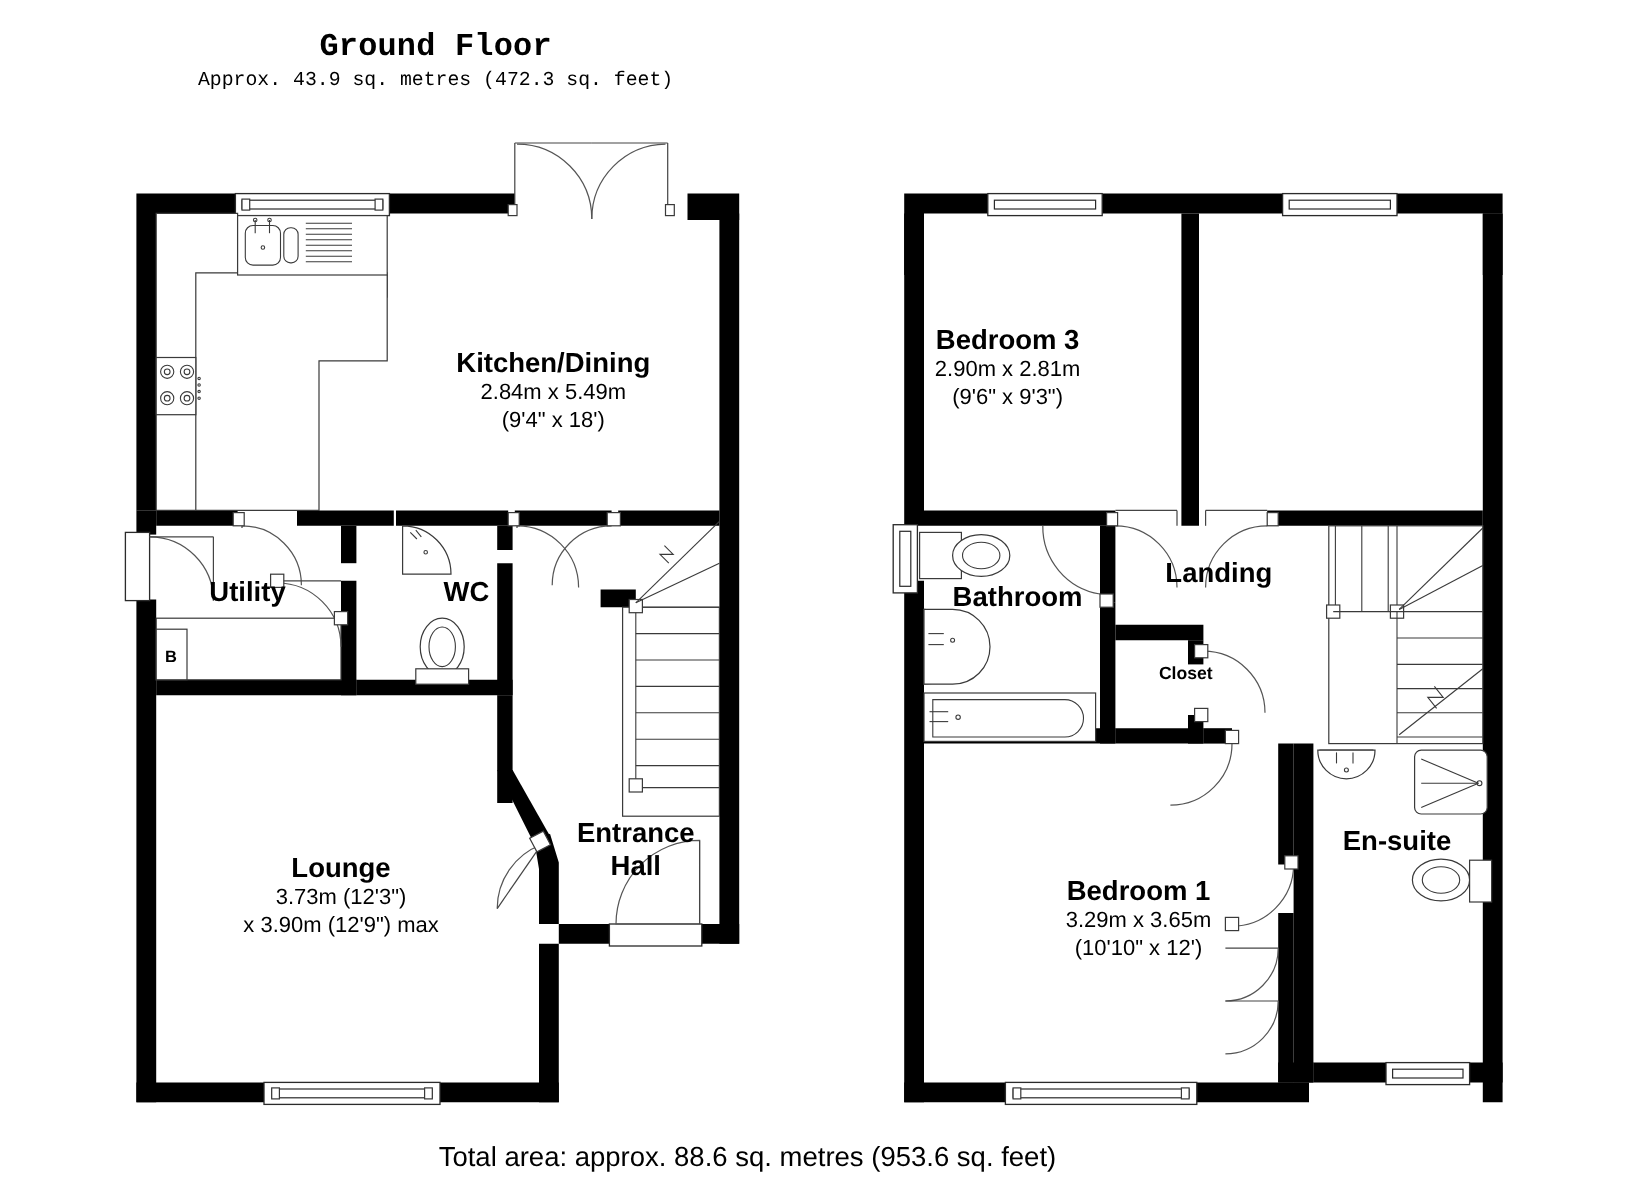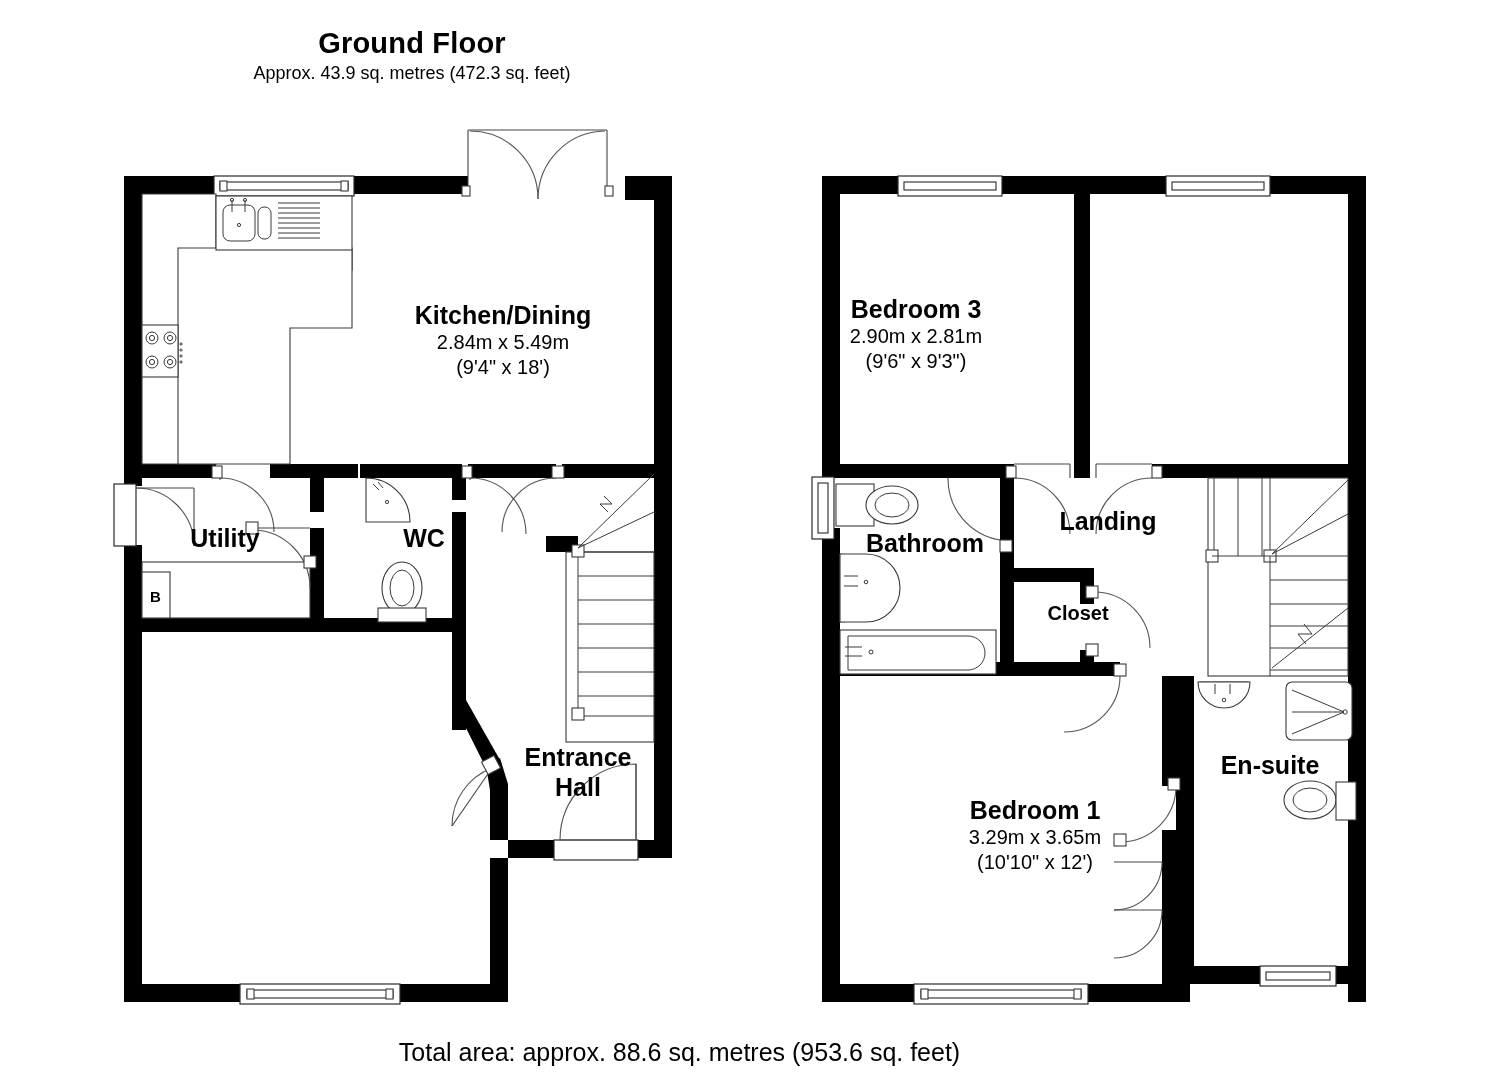--- a/index.html
+++ b/index.html
@@ -31,21 +31,21 @@
     font-size: 29px;
     font-weight: bold;
     letter-spacing: 0.2px;
     line-height: 34px;
   }
   .floor-heading .fa {
     font-size: 18px;
     font-weight: normal;
     line-height: 26px;
   }
-  #ground-heading { left: 172px; top: 26px; width: 480px; }
+  #ground-heading { left: 156px; top: 26px; width: 480px; font-family: Liberation Mono, monospace; }
   #first-heading  { left: 855px; top: 81px; width: 480px; }
 
   
   #total-area {
     position: absolute;
     left: 0;
     top: 1038px;
     width: 1359px;
     text-align: center;
     font-size: 25px;
@@ -62,21 +62,21 @@
   .room-label .rname {
     font-size: 25px;
     font-weight: bold;
     line-height: 30px;
   }
   .room-label .rdim {
     font-size: 20px;
     font-weight: normal;
     line-height: 25px;
   }
-  .room-label.small .rname { font-size: 20px; padding-left: 36px; }
+  .room-label.small .rname { font-size: 16px; padding-left: 36px; }
 
   
   svg.plan {
     position: absolute;
     left: 0;
     top: 0;
     width: 1485px;
     height: 1080px;
     overflow: visible;
   }
@@ -455,39 +455,44 @@
       <line class="fixline" x1="1270" y1="556" x2="1270" y2="676"></line>
 
       <line class="fixline" x1="1272" y1="554" x2="1348" y2="480"></line>
       <line class="fixline" x1="1272" y1="554" x2="1348" y2="514"></line>
       <line class="fixline" x1="1272" y1="668" x2="1348" y2="608"></line>
       <path class="fixline" d="M1306,644 L1298,634 L1312,634 L1304,624"></path>
     </g>
 
   </svg>
 
-  <div class="room-label" id="lbl-kitchen" style="left:383px; top:300px; width:240px;">
+  <div class="room-label" id="lbl-kitchen" style="left:383px; top:315px; width:240px;">
     <div class="rname">Kitchen/Dining</div>
     <div class="rdim">2.84m x 5.49m</div>
     <div class="rdim">(9'4" x 18')</div>
   </div>
 
   <div class="room-label" id="lbl-utility" style="left:145px; top:523px; width:160px;">
     <div class="rname">Utility</div>
   </div>
 
   <div class="room-label" id="lbl-wc" style="left:354px; top:523px; width:140px;">
     <div class="rname">WC</div>
   </div>
 
   <div class="room-label" id="lbl-hall" style="left:488px; top:742px; width:180px;">
     <div class="rname">Entrance</div>
     <div class="rname">Hall</div>
   </div>
 
+  <div class="room-label" id="lbl-lounge" style="left:180px; top:774px; width:260px;">
+    <div class="rname">Lounge</div>
+    <div class="rdim">3.73m (12'3")</div>
+    <div class="rdim">x 3.90m (12'9") max</div>
+  </div>
 
   <div class="room-label" id="lbl-bed3" style="left:806px; top:294px; width:220px;">
     <div class="rname">Bedroom 3</div>
     <div class="rdim">2.90m x 2.81m</div>
     <div class="rdim">(9'6" x 9'3")</div>
   </div>
 
 
   <div class="room-label" id="lbl-bathroom" style="left:845px; top:528px; width:160px;">
     <div class="rname">Bathroom</div>

